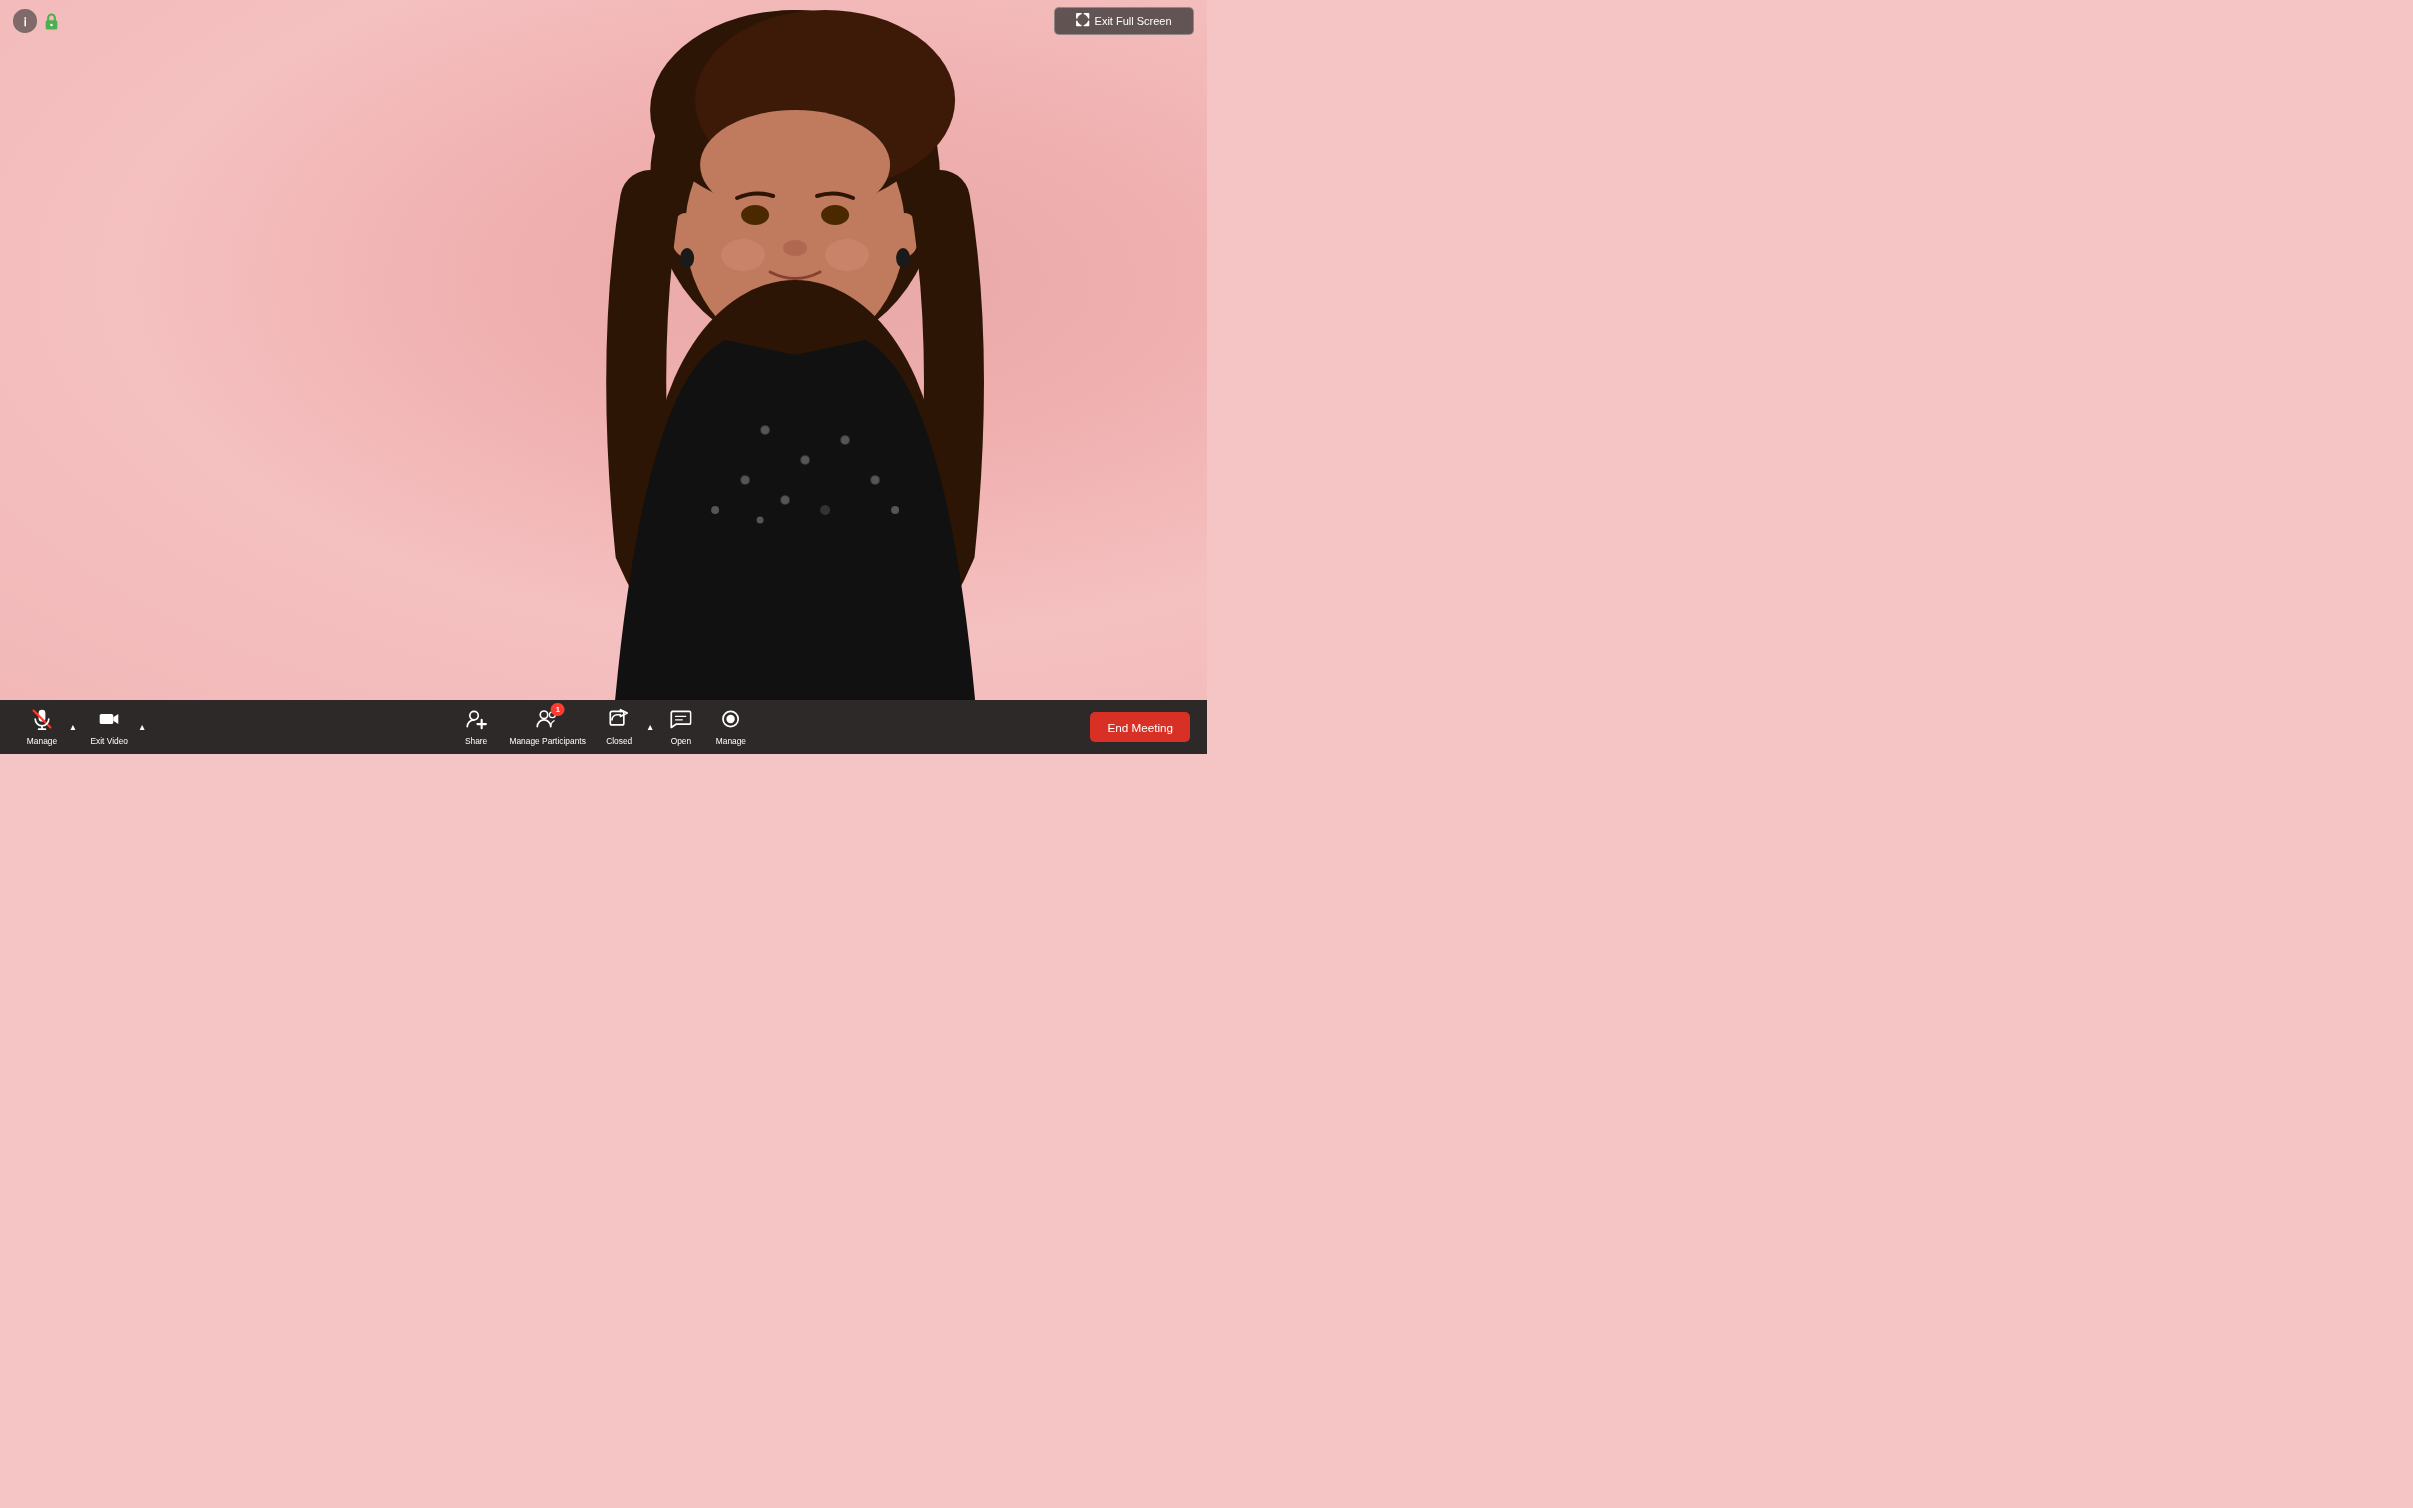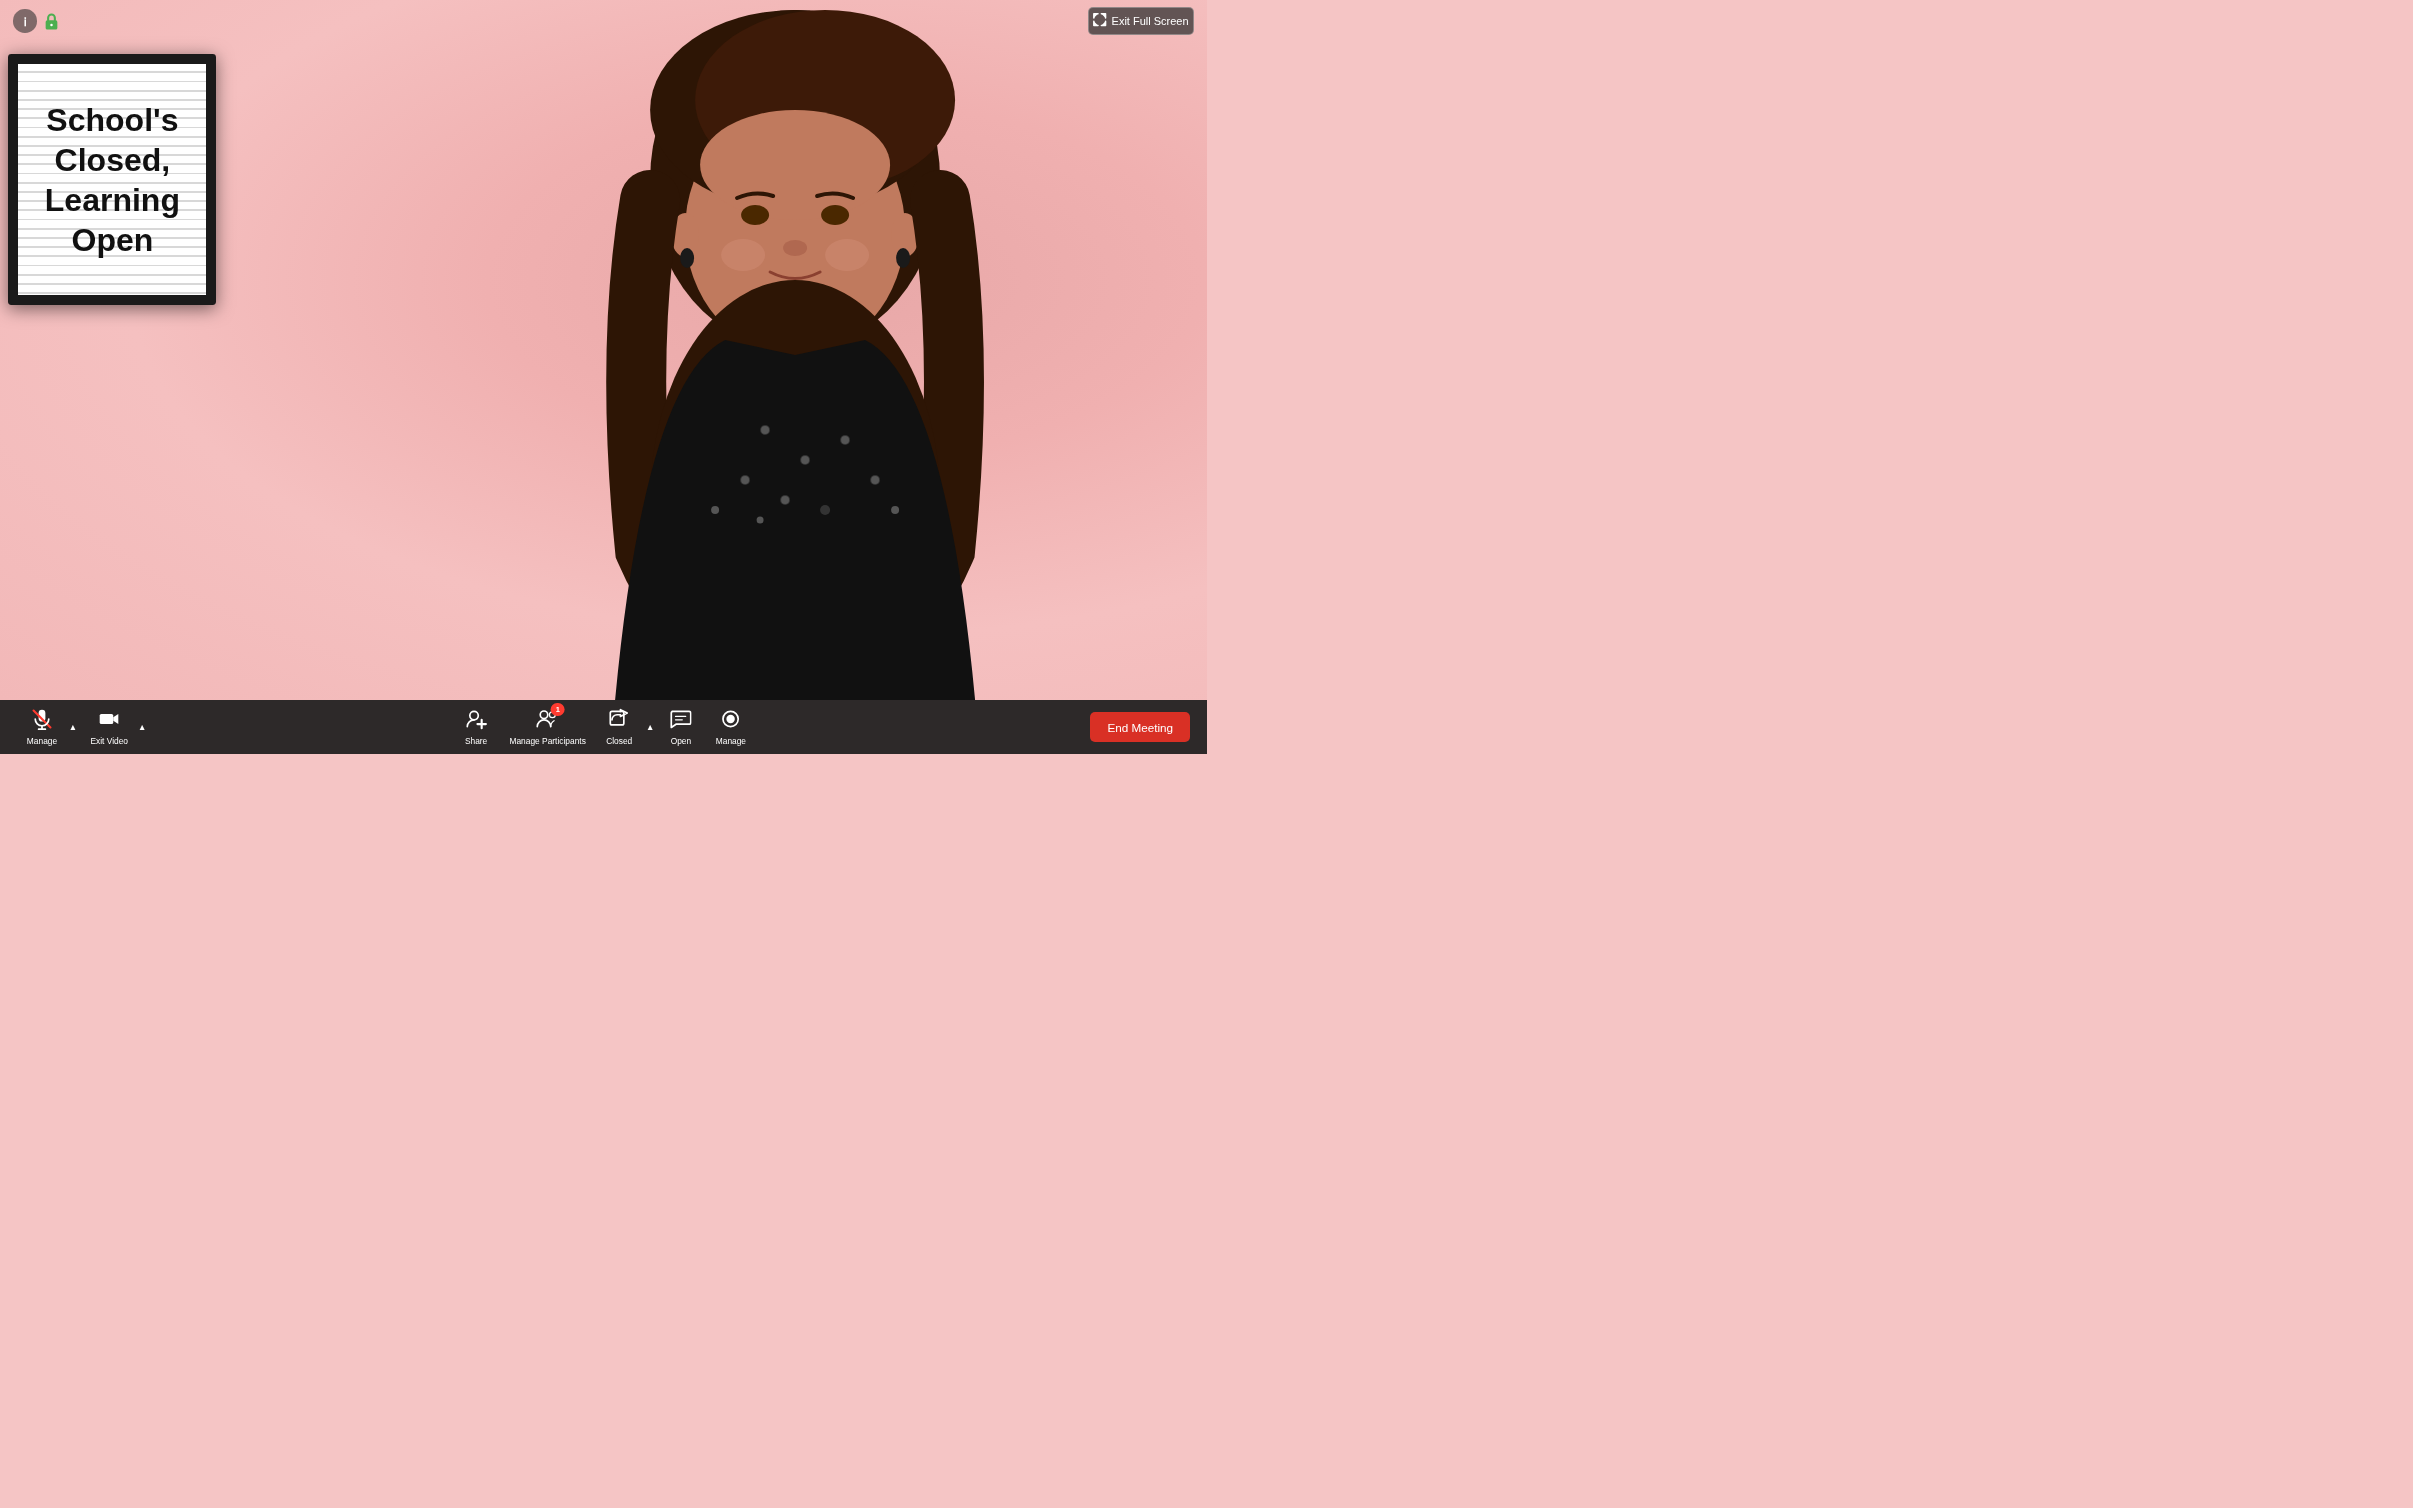--- a/index.html
+++ b/index.html
@@ -116,21 +116,21 @@
       justify-content: center;
       color: #4CAF50;
       font-size: 15px;
     }
 
     .exit-fullscreen-btn {
       background: rgba(50,50,50,0.75);
       color: white;
       border: 0.8px solid rgba(255,255,255,0.3);
       border-radius: 5px;
-      padding: 5px 4px;
+      padding: 5px 21px;
       font-size: 11px;
       cursor: pointer;
       display: flex;
       align-items: center;
       gap: 5px;
     }
 
     
     .toolbar {
       position: absolute;
@@ -243,26 +243,20 @@
     }
   </style>
 </head>
 <body>
 
 <div class="main-container">
 
   <div class="video-area">
     <div class="bg-gradient"></div>
 
-    <div class="letter-board">
-      <div class="letter-board-inner">
-        <div class="letter-board-lines"></div>
-        <div class="letter-board-text">School's Closed, Learning Open</div>
-      </div>
-    </div>
 
     <div class="person-shape">
 
       <svg viewBox="0 0 400 700" xmlns="http://www.w3.org/2000/svg" style="position:absolute;top:0;left:0;width:100%;height:100%;">
 
         <ellipse cx="200" cy="180" rx="145" ry="170" fill="#2d1505"></ellipse>
 
         <rect x="168" y="290" width="64" height="60" fill="#c07a5e" rx="5"></rect>
 
         <ellipse cx="200" cy="230" rx="110" ry="125" fill="#c07a5e"></ellipse>

